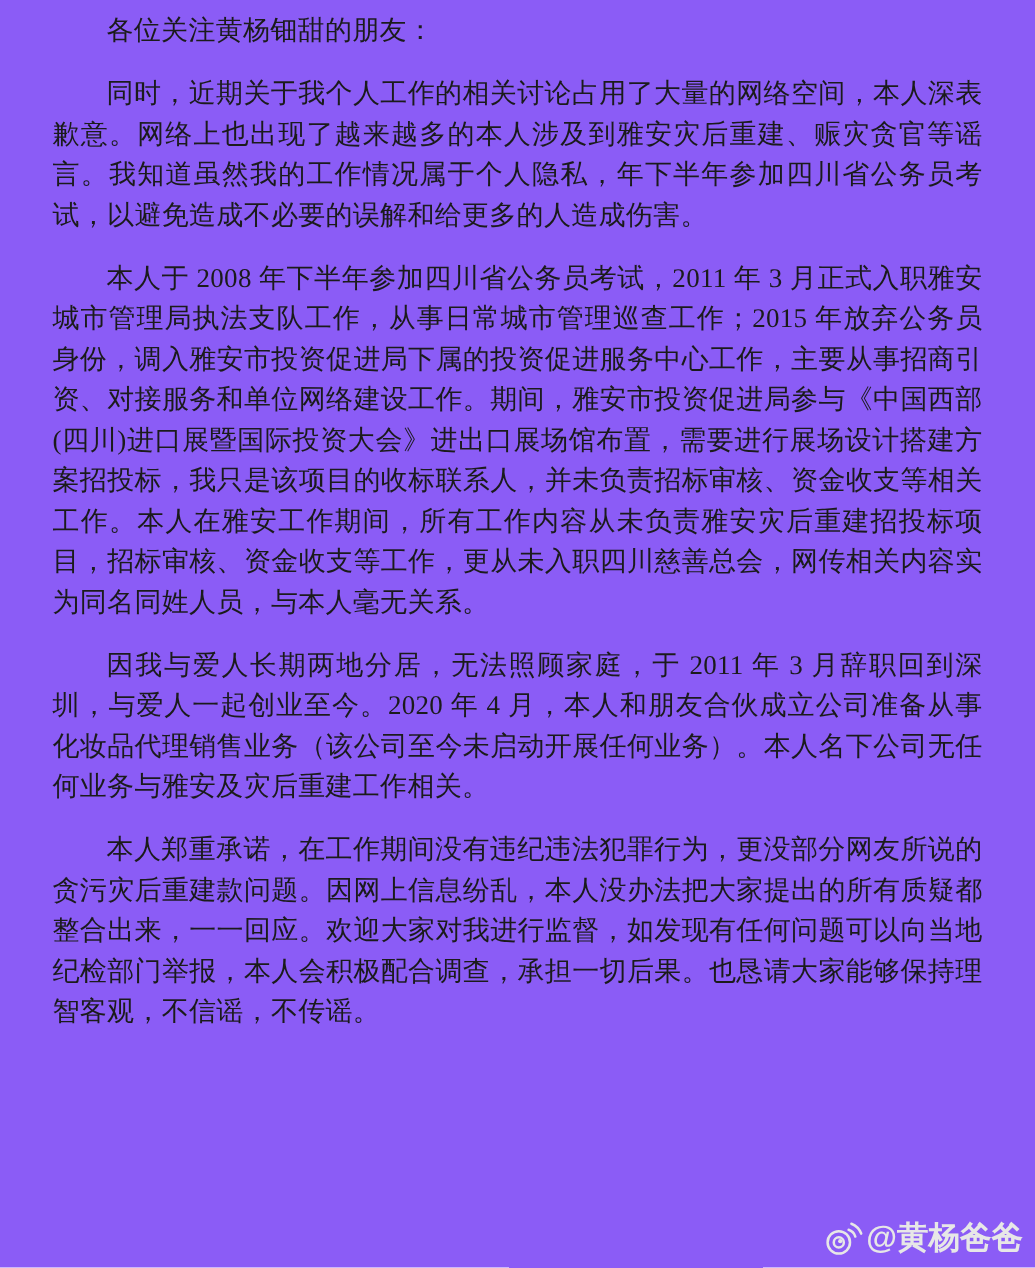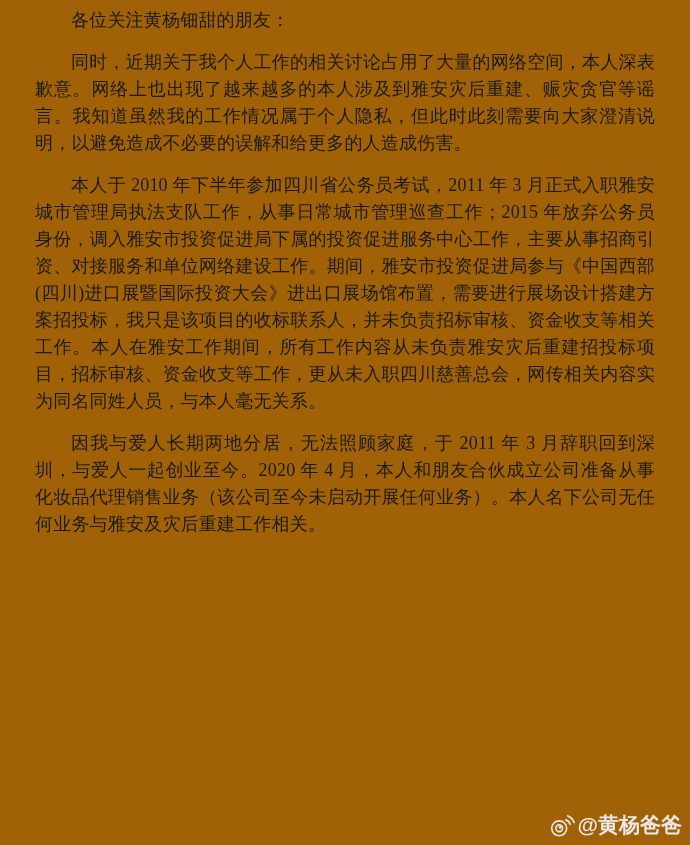--- a/index.html
+++ b/index.html
@@ -4,21 +4,21 @@
 <style>
   html, body {
     margin: 0;
     padding: 0;
     background: #ffffff;
   }
   .page {
     position: relative;
     width: 690px;
     height: 845px;
-    background: #a16207;
+    background: #8b5cf6;
     overflow: hidden;
     box-sizing: border-box;
     
     font-family: "Liberation Serif", "DejaVu Sans", sans-serif;
   }
   .doc {
     padding: 7px 35px 0 35px;
     font-size: 18px;
     line-height: 27px;
     color: #1b1b1b;
@@ -45,23 +45,24 @@
   .watermark svg {
     display: block;
   }
 </style>
 </head>
 <body>
 
 <div class="page">
   <div class="doc">
     <p>各位关注黄杨钿甜的朋友：</p>
-    <p>同时，近期关于我个人工作的相关讨论占用了大量的网络空间，本人深表歉意。网络上也出现了越来越多的本人涉及到雅安灾后重建、赈灾贪官等谣言。我知道虽然我的工作情况属于个人隐私，但此时此刻需要向大家澄清说明，以避免造成不必要的误解和给更多的人造成伤害。</p>
-    <p>本人于 2010 年下半年参加四川省公务员考试，2011 年 3 月正式入职雅安城市管理局执法支队工作，从事日常城市管理巡查工作；2015 年放弃公务员身份，调入雅安市投资促进局下属的投资促进服务中心工作，主要从事招商引资、对接服务和单位网络建设工作。期间，雅安市投资促进局参与《中国西部(四川)进口展暨国际投资大会》进出口展场馆布置，需要进行展场设计搭建方案招投标，我只是该项目的收标联系人，并未负责招标审核、资金收支等相关工作。本人在雅安工作期间，所有工作内容从未负责雅安灾后重建招投标项目，招标审核、资金收支等工作，更从未入职四川慈善总会，网传相关内容实为同名同姓人员，与本人毫无关系。</p>
+    <p>同时，近期关于我个人工作的相关讨论占用了大量的网络空间，本人深表歉意。网络上也出现了越来越多的本人涉及到雅安灾后重建、赈灾贪官等谣言。我知道虽然我的工作情况属于个人隐私，年下半年参加四川省公务员考试，以避免造成不必要的误解和给更多的人造成伤害。</p>
+    <p>本人于 2008 年下半年参加四川省公务员考试，2011 年 3 月正式入职雅安城市管理局执法支队工作，从事日常城市管理巡查工作；2015 年放弃公务员身份，调入雅安市投资促进局下属的投资促进服务中心工作，主要从事招商引资、对接服务和单位网络建设工作。期间，雅安市投资促进局参与《中国西部(四川)进口展暨国际投资大会》进出口展场馆布置，需要进行展场设计搭建方案招投标，我只是该项目的收标联系人，并未负责招标审核、资金收支等相关工作。本人在雅安工作期间，所有工作内容从未负责雅安灾后重建招投标项目，招标审核、资金收支等工作，更从未入职四川慈善总会，网传相关内容实为同名同姓人员，与本人毫无关系。</p>
     <p>因我与爱人长期两地分居，无法照顾家庭，于 2011 年 3 月辞职回到深圳，与爱人一起创业至今。2020 年 4 月，本人和朋友合伙成立公司准备从事化妆品代理销售业务（该公司至今未启动开展任何业务）。本人名下公司无任何业务与雅安及灾后重建工作相关。</p>
+    <p>本人郑重承诺，在工作期间没有违纪违法犯罪行为，更没部分网友所说的贪污灾后重建款问题。因网上信息纷乱，本人没办法把大家提出的所有质疑都整合出来，一一回应。欢迎大家对我进行监督，如发现有任何问题可以向当地纪检部门举报，本人会积极配合调查，承担一切后果。也恳请大家能够保持理智客观，不信谣，不传谣。</p>
 
   </div>
 
   <div class="watermark">
     <span>
       <svg width="28" height="28" viewBox="0 0 30 30" aria-hidden="true">
         <g fill="none" stroke="#e7e7e7" stroke-width="1.8" stroke-linecap="round">
           <circle cx="12" cy="18.5" r="8"></circle>
           <circle cx="12" cy="18.5" r="3.6"></circle>
           <path d="M19 9.5 a 7.5 7.5 0 0 1 4.8 4.8"></path>

